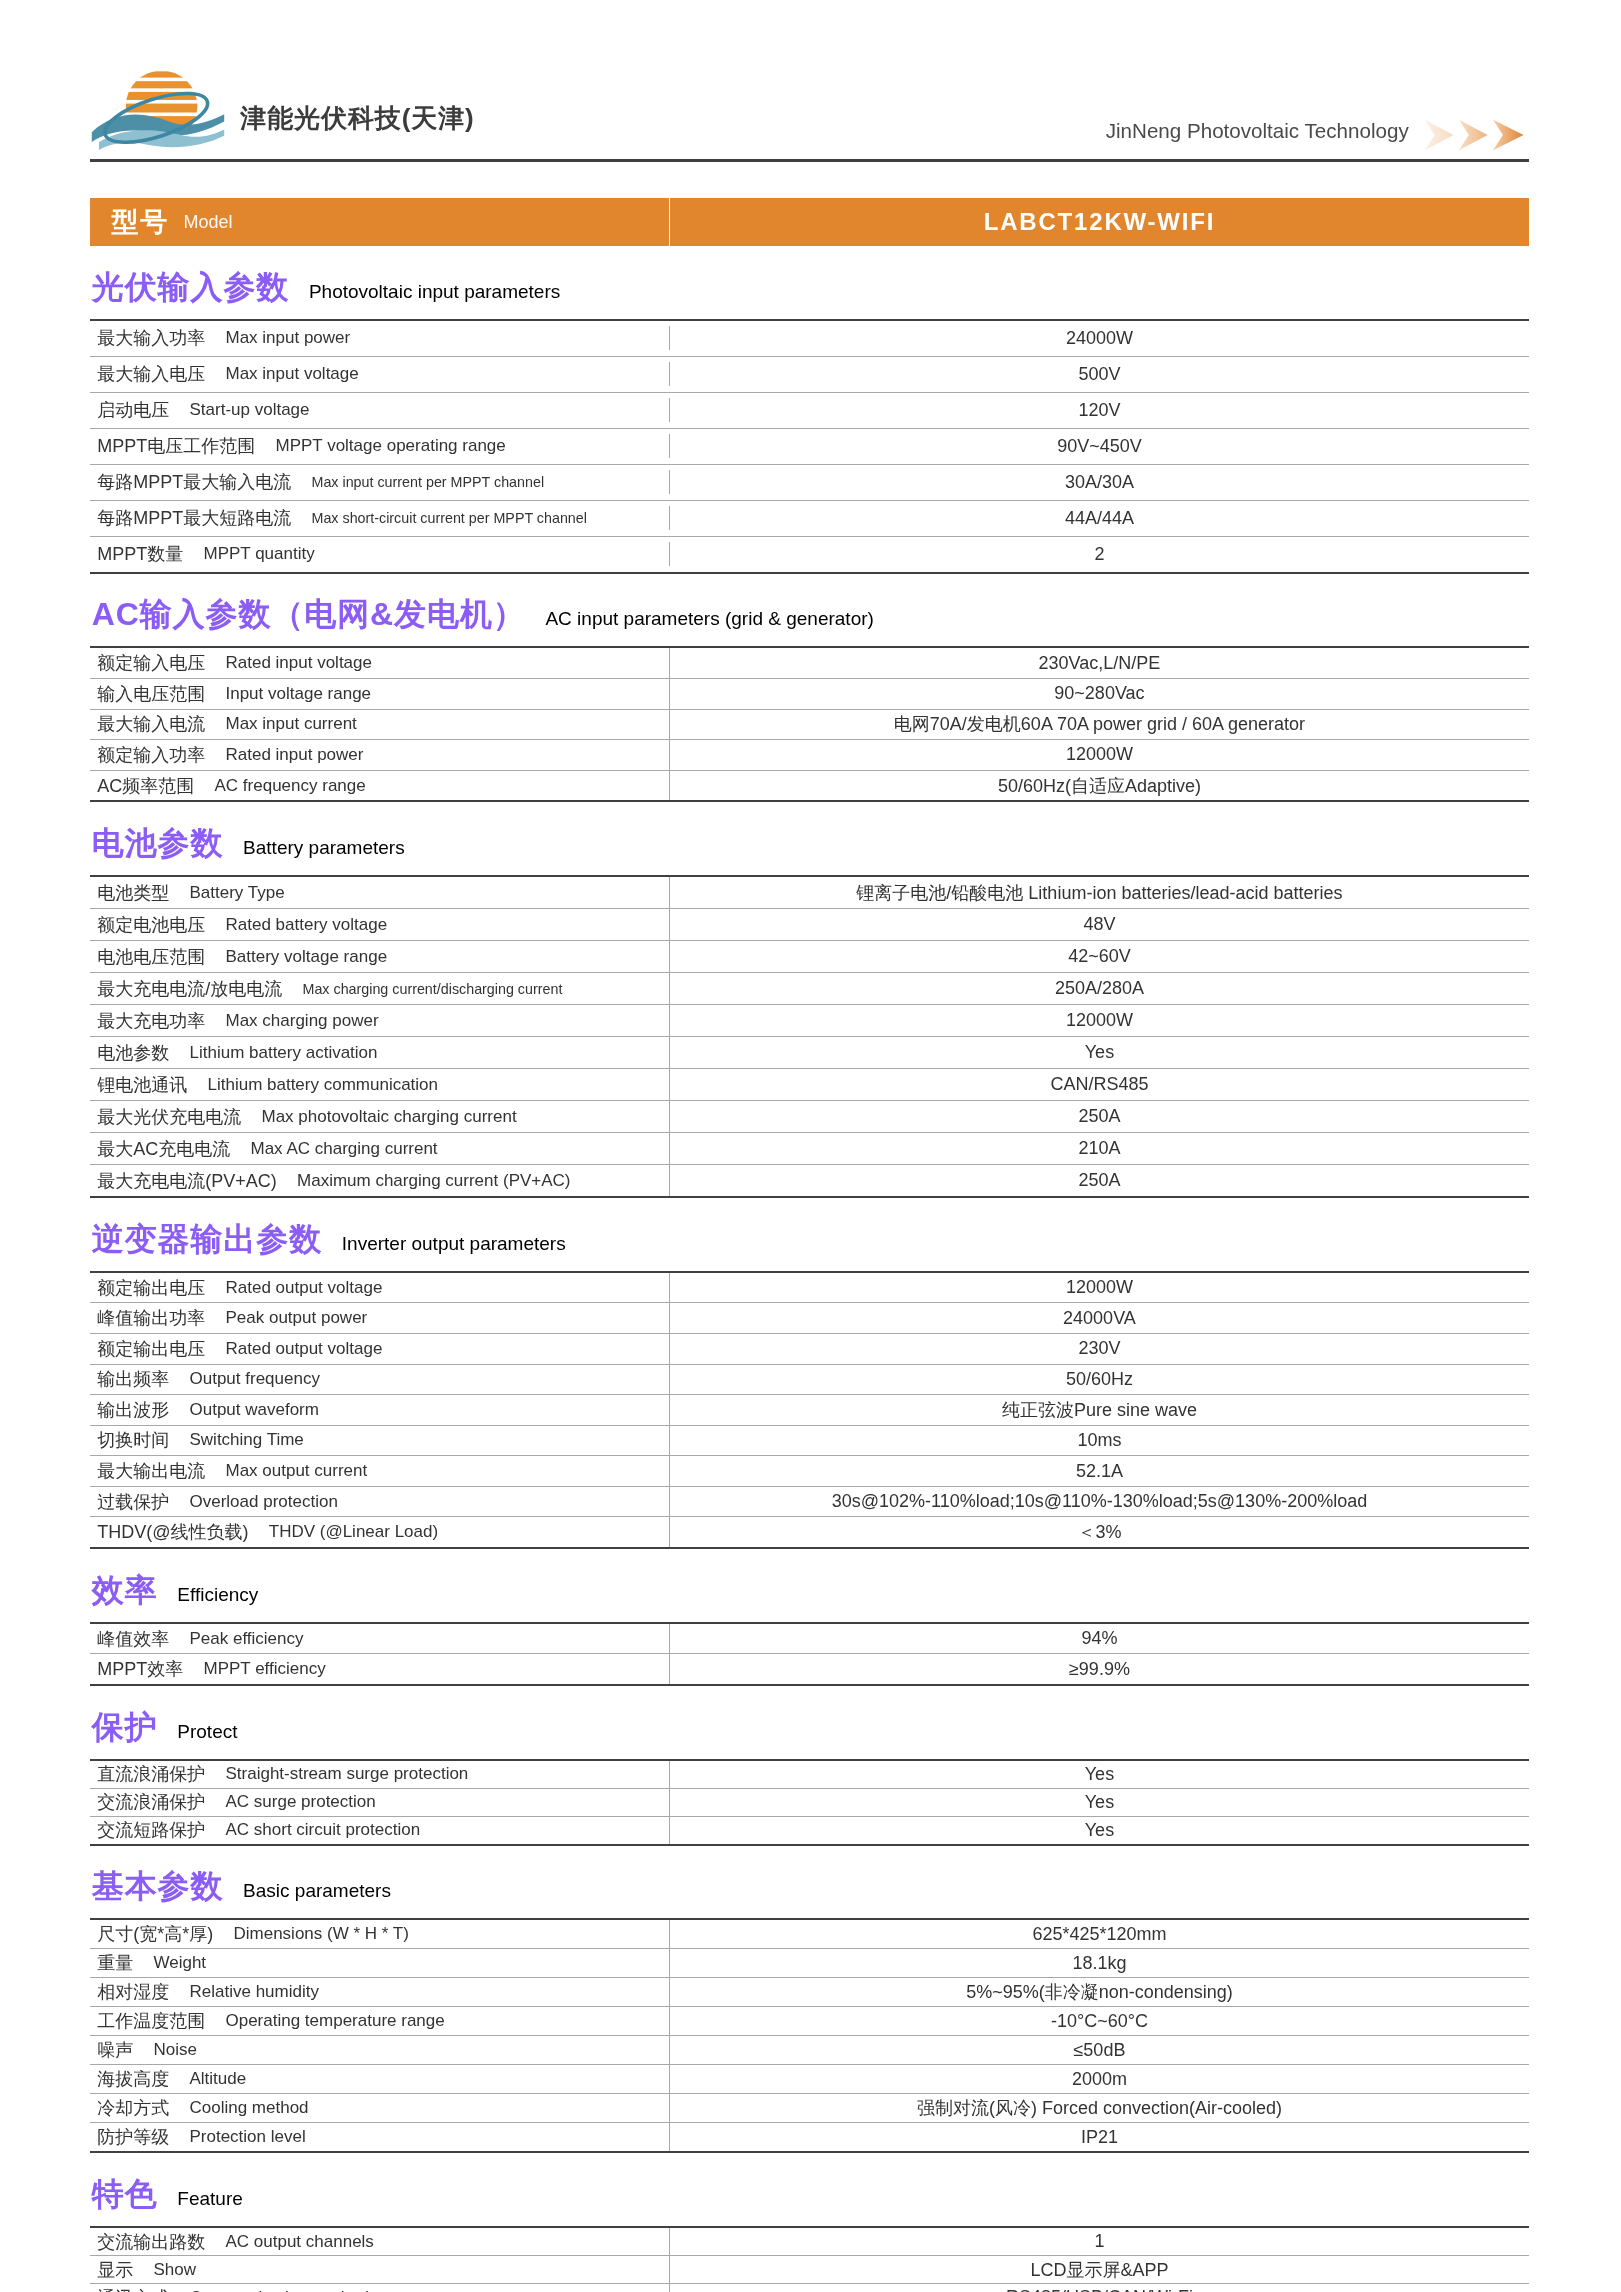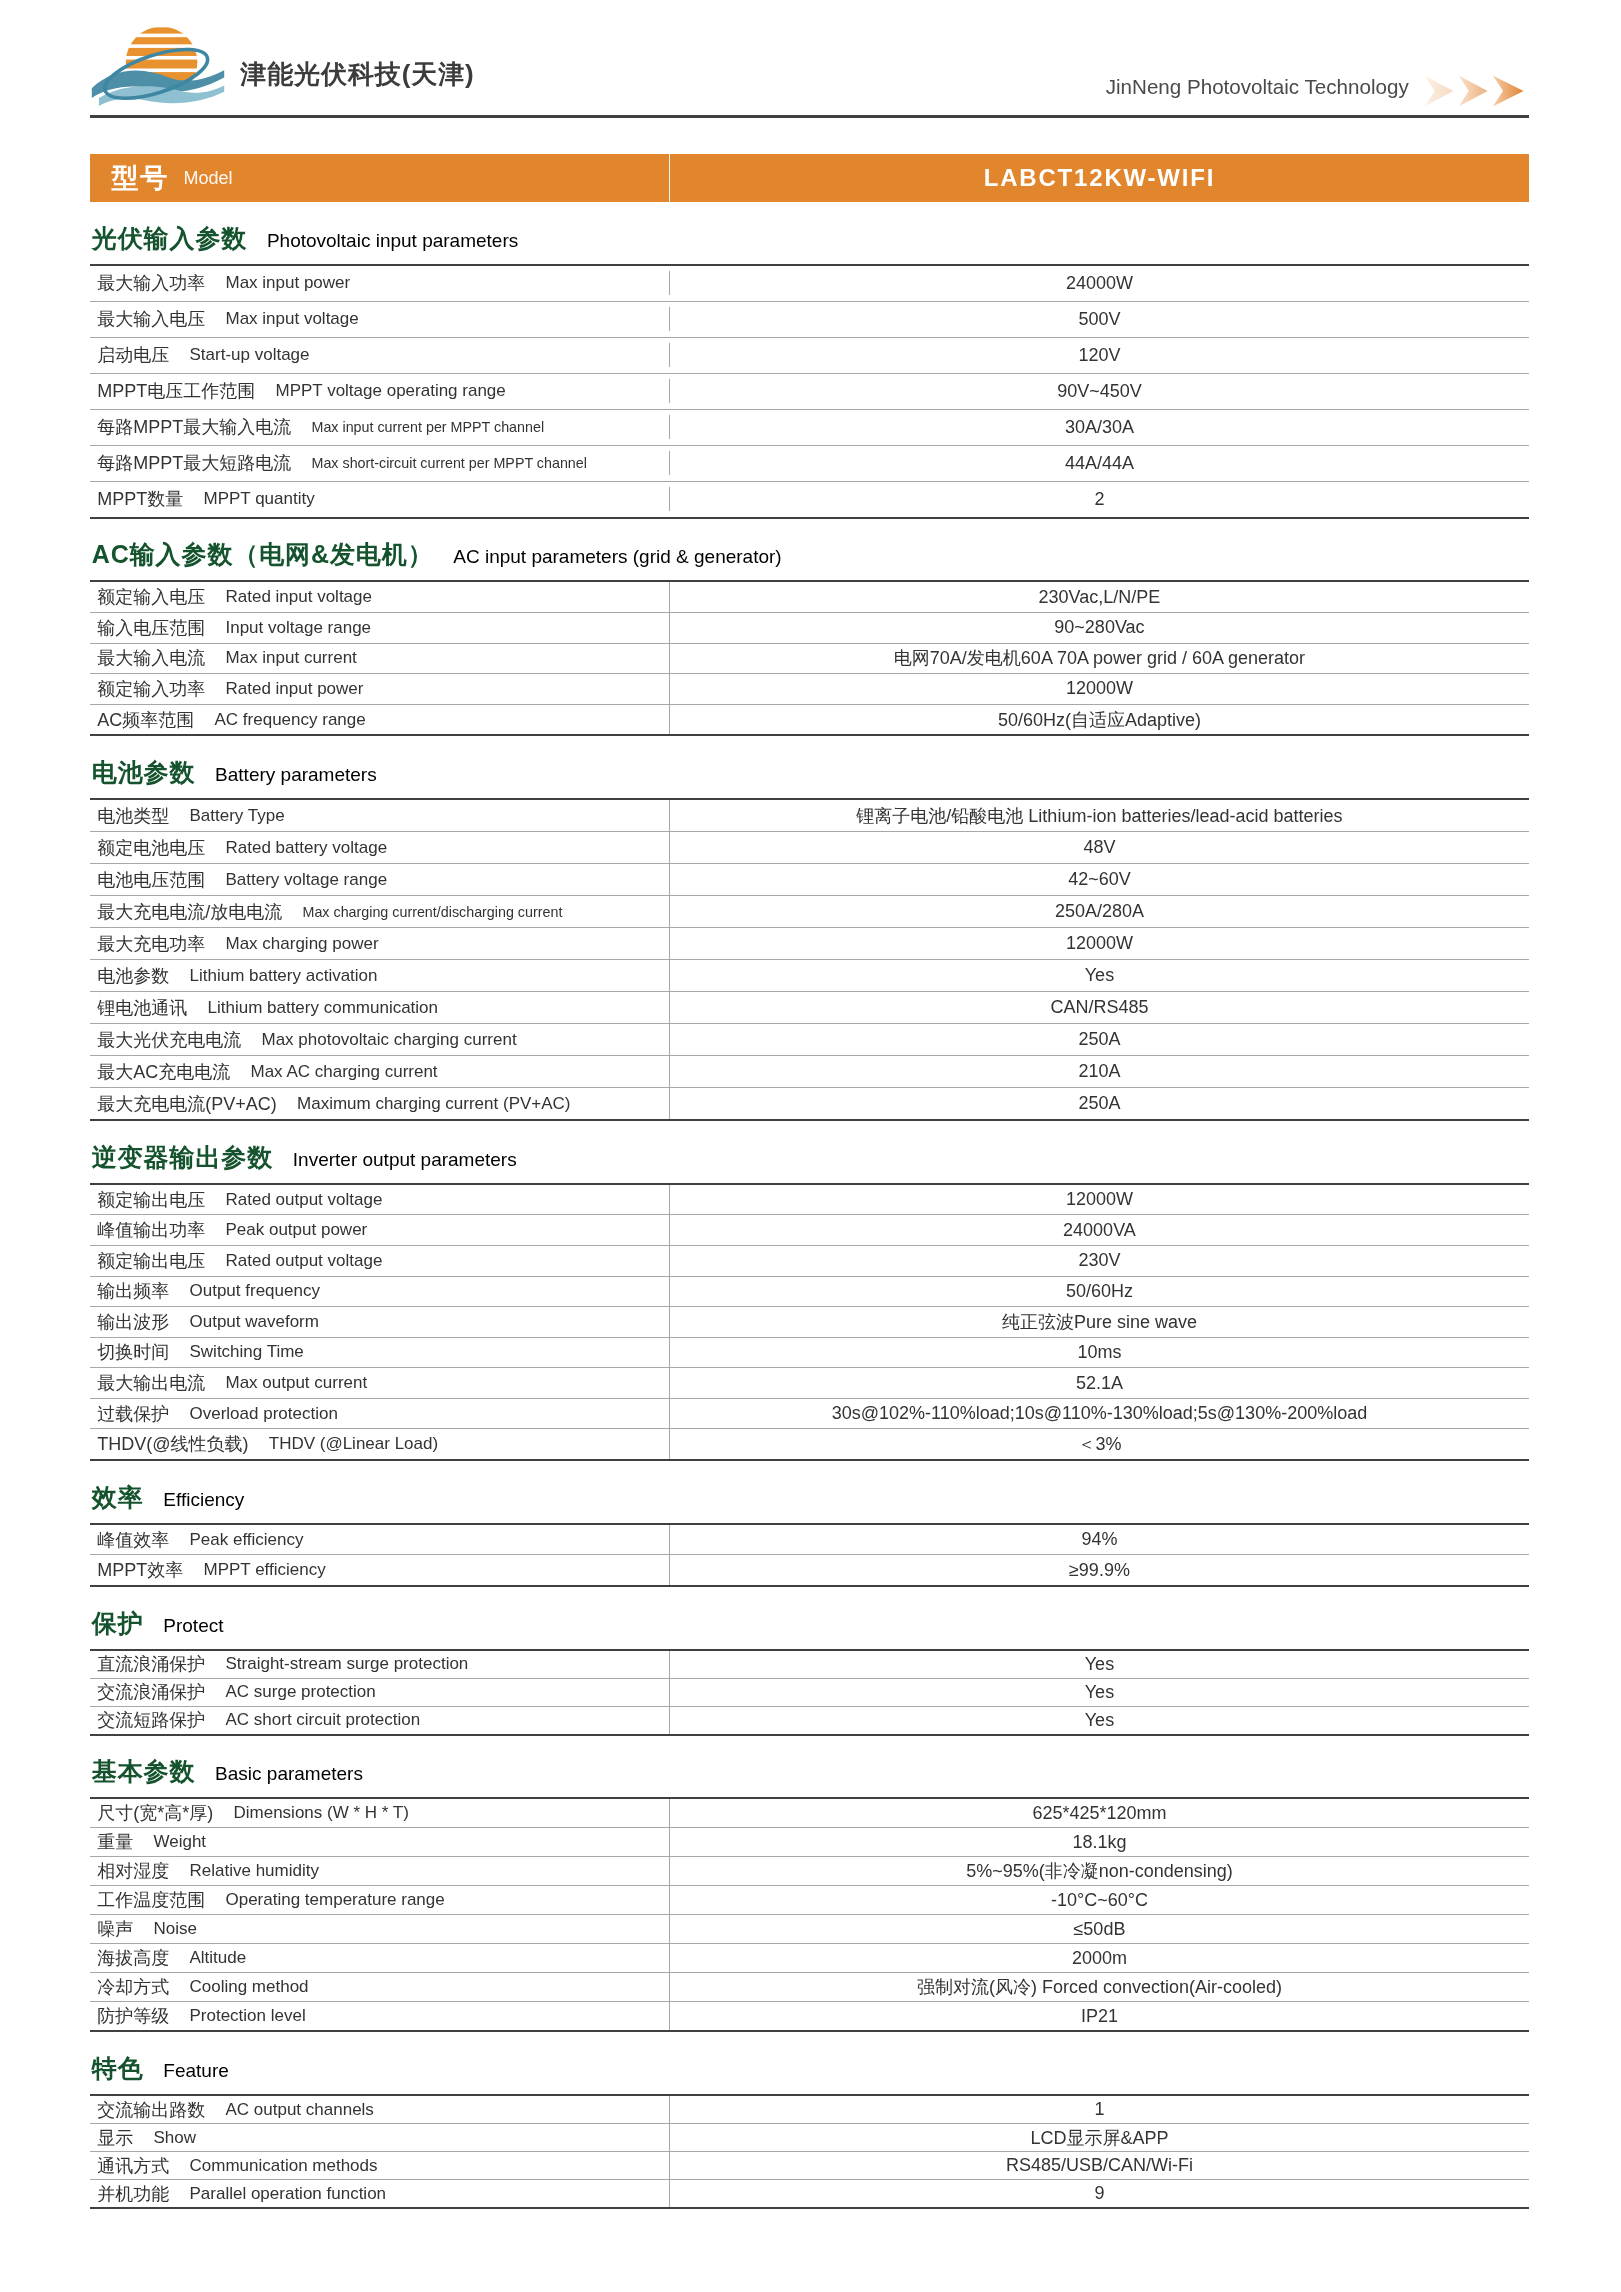--- a/index.html
+++ b/index.html
@@ -9,21 +9,21 @@
     background:#ffffff;
     font-family:"Liberation Sans", sans-serif;
     color:#3a3a3a;
     overflow:hidden;
   }
   .content{width:1439px;margin-left:90px;}
 
   
   .header{
     display:flex;justify-content:space-between;align-items:flex-end;
-    height:118px;border-bottom:3.6px solid #3f3f3f;box-sizing:border-box;
+    height:162px;border-bottom:3.6px solid #3f3f3f;box-sizing:border-box;
   }
   .brand{display:flex;align-items:flex-end;gap:14.3px;}
   .logo{width:136px;height:97px;margin-bottom:-1.8px;}
   .company-cn{font-size:26px;font-weight:600;letter-spacing:0.9px;color:#3c3c3c;margin-bottom:23px;}
   .header-right{display:flex;align-items:center;gap:14.3px;margin-bottom:12.5px;}
   .company-en{font-size:20.6px;color:#4a4a4a;}
   .chevrons{width:106px;height:38px;margin-bottom:-7.2px;}
 
   
   .model-bar{
@@ -36,21 +36,21 @@
     border-right:1.8px solid rgba(255,255,255,0.9);
   }
   .model-cn{font-size:27px;font-weight:700;letter-spacing:1.8px;}
   .model-en{font-size:18px;opacity:.95;}
   .model-value{flex:1;display:flex;align-items:center;justify-content:center;
     font-size:24px;font-weight:700;letter-spacing:1.8px;}
 
   
   .section{margin-top:19.7px;}
   .sec-heading{display:flex;align-items:baseline;gap:19.7px;margin-bottom:9px;padding-left:1.8px;}
-  .sec-cn{font-size:25px;font-weight:700;color:#14532d;letter-spacing:0.9px;}
+  .sec-cn{font-size:32px;font-weight:700;color:#8b5cf6;letter-spacing:0.9px;}
   .sec-en{font-size:19px;color:#000000;}
 
   .spec-table{border-top:2.7px solid #404040;border-bottom:2.7px solid #404040;}
   .spec-row{display:flex;align-items:stretch;height:30px;}
   .spec-row + .spec-row{border-top:0.9px solid #a8a8a8;}
   .cell-label{
     width:40.3%;box-sizing:border-box;border-right:0.9px solid #a8a8a8;
     display:flex;align-items:center;gap:14.3px;padding-left:7.2px;
     white-space:nowrap;overflow:hidden;
   }

